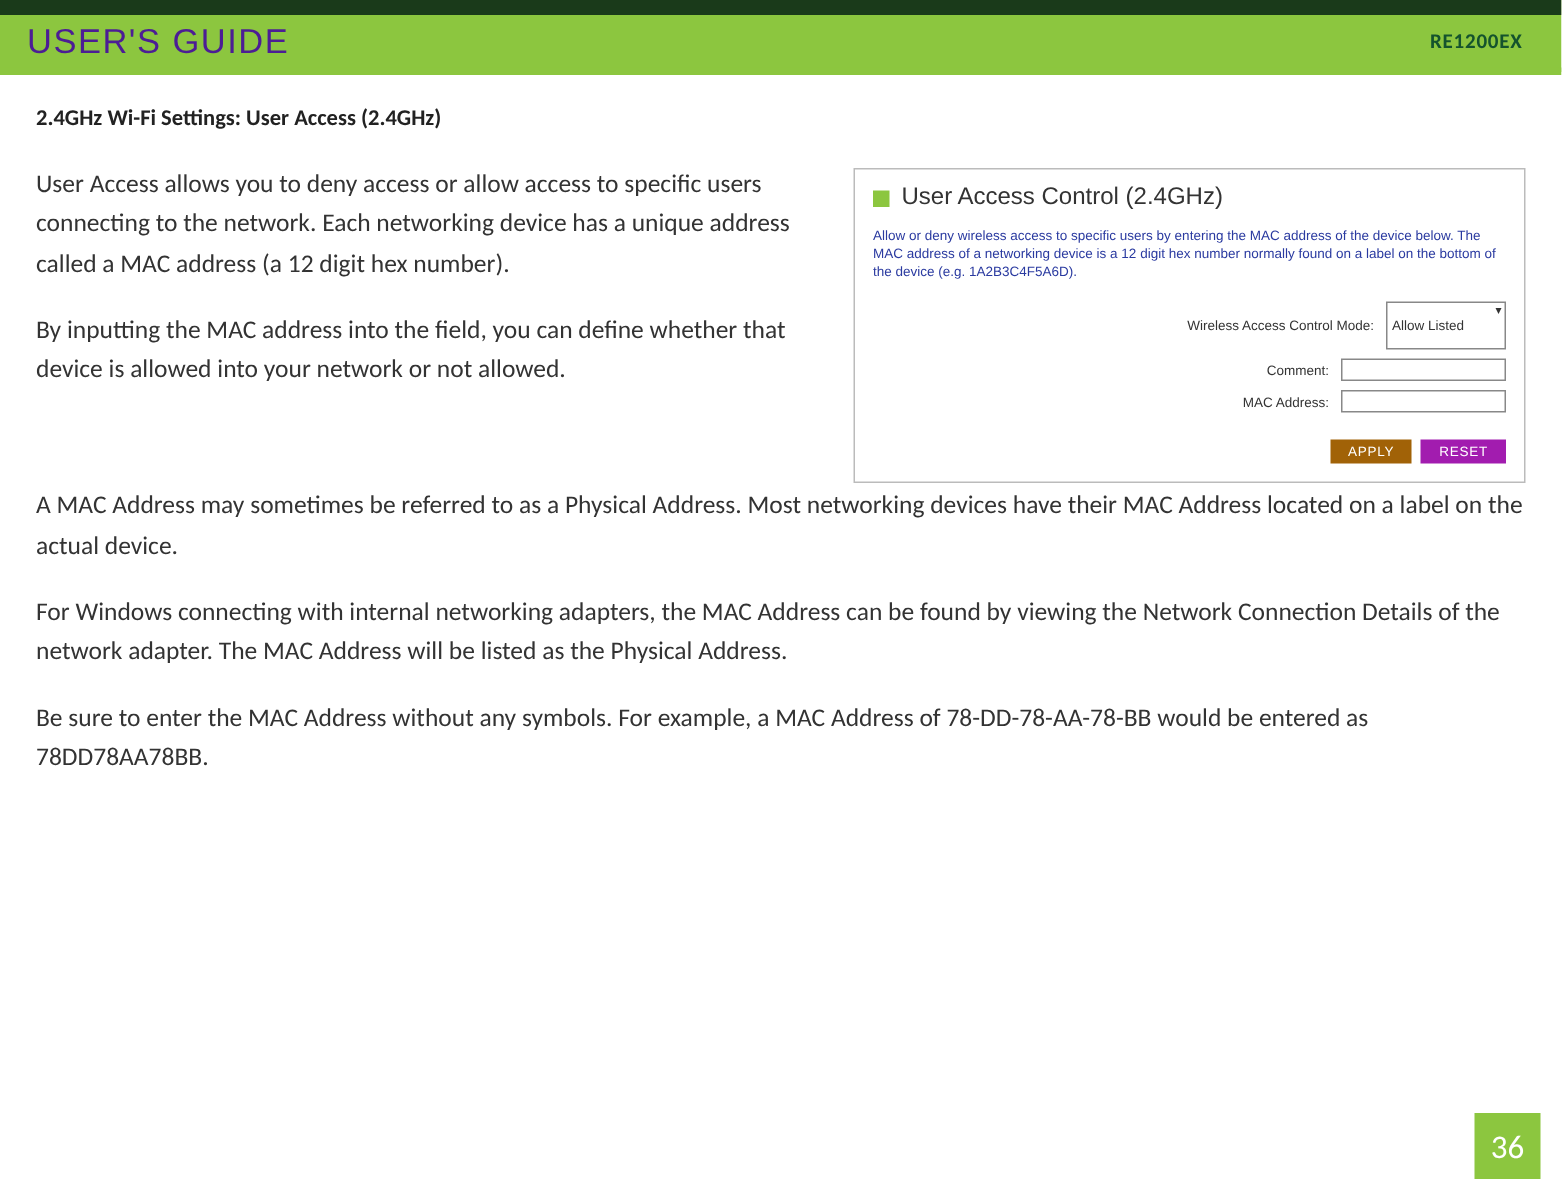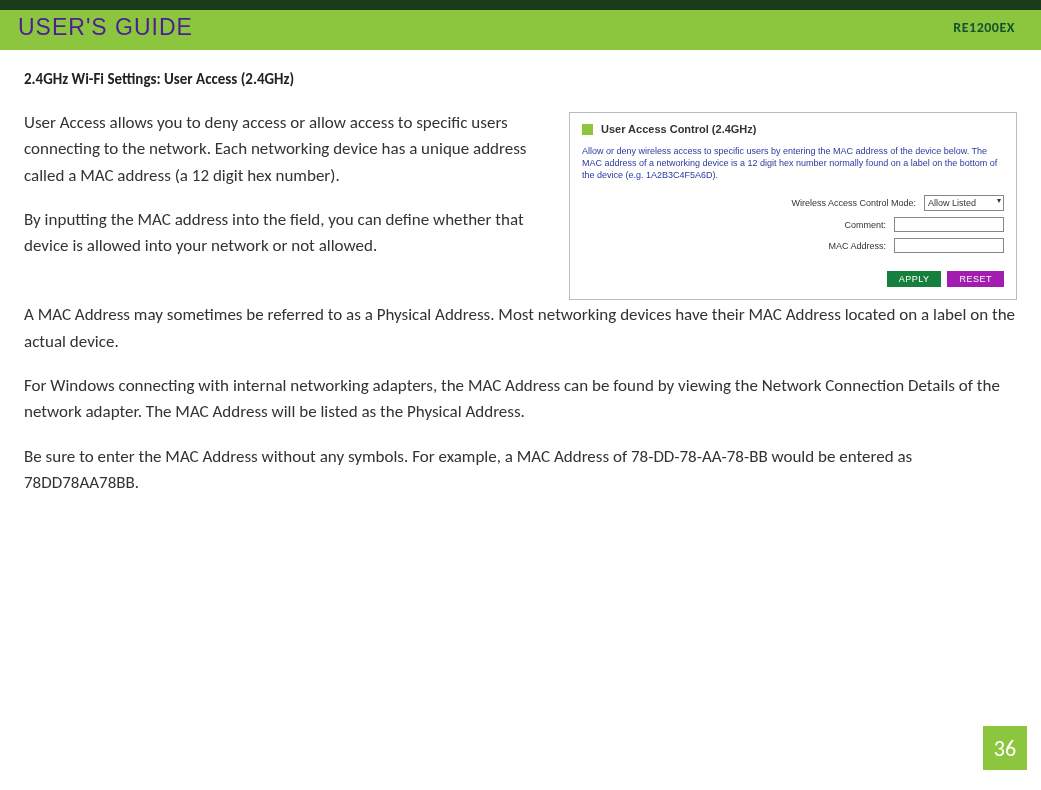--- a/index.html
+++ b/index.html
@@ -63,36 +63,36 @@
   .body-left p { margin-bottom: 18px; }
   .panel {
     width: 448px;
     border: 1px solid #bbb;
     padding: 10px 12px 12px 12px;
     font-family: Arial, sans-serif;
     margin-top: 2px;
   }
   .panel-title-row { display: flex; align-items: center; gap: 8px; margin-bottom: 10px; }
   .panel-sq { width: 11px; height: 11px; background: #8CC63F; }
-  .panel-title { font-size: 11px; color: #333; font-weight: bold; }
+  .panel-title { font-size: 16px; color: #333; font-weight: normal; }
   .panel-desc { font-size: 9px; color: #2a3aa0; line-height: 1.35; margin-bottom: 14px; }
   .panel-form { font-size: 9px; color: #333; }
   .form-row { display: flex; align-items: center; justify-content: flex-end; gap: 8px; margin-bottom: 6px; }
   .form-label { text-align: right; width: 200px; color:#333; white-space: nowrap; }
   .form-control {
     border: 1px solid #888;
     height: 15px;
     width: 110px;
     font-size: 9px;
     padding: 0 3px;
     background: #fff;
   }
   .form-select {
     border: 1px solid #888;
-    height: 16px;
+    height: 32px;
     width: 80px;
     font-size: 9px;
     background: #fff;
     display: inline-flex;
     align-items: center;
     padding: 0 3px;
     position: relative;
   }
   .form-select::after{
     content:"▾";
@@ -104,33 +104,33 @@
   }
   .panel-actions { display: flex; justify-content: flex-end; gap: 6px; margin-top: 18px; }
   .btn {
     font-size: 9px;
     padding: 3px 12px;
     color: #fff;
     border: none;
     letter-spacing: 0.5px;
     cursor: pointer;
   }
-  .btn-apply { background: #15803d; }
+  .btn-apply { background: #a16207; }
   .btn-reset { background: #a21caf; }
   .lower-text {
     font-size: 17px;
     line-height: 1.55;
     color: #333;
     margin-top: 2px;
   }
   .lower-text p { margin-bottom: 18px; }
   .page-num {
     position: absolute;
     right: 14px;
-    bottom: 20px;
+    bottom: 4px;
     width: 44px;
     height: 44px;
     background: #8CC63F;
     color: #fff;
     font-size: 22px;
     display: flex;
     align-items: center;
     justify-content: center;
   }
 </style>

